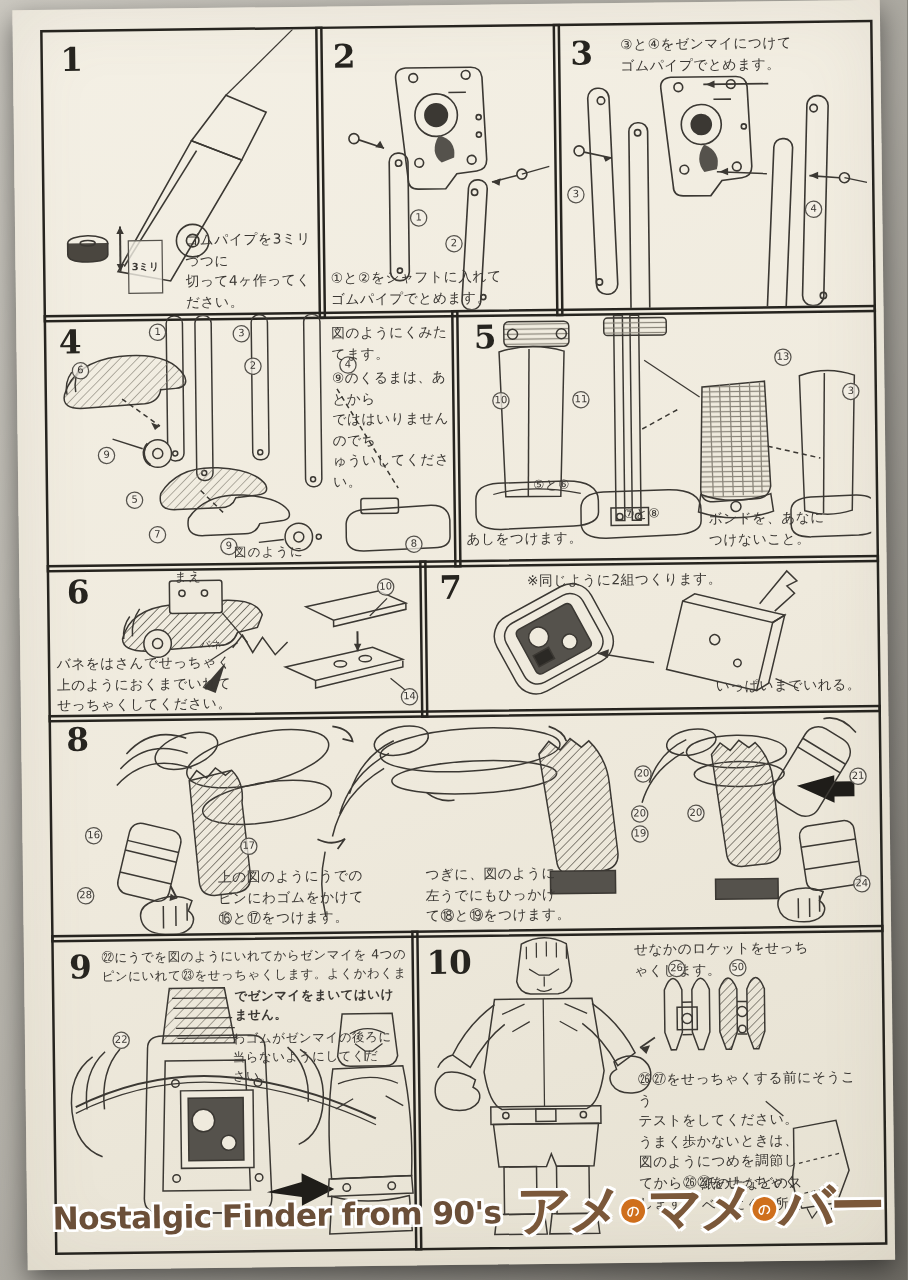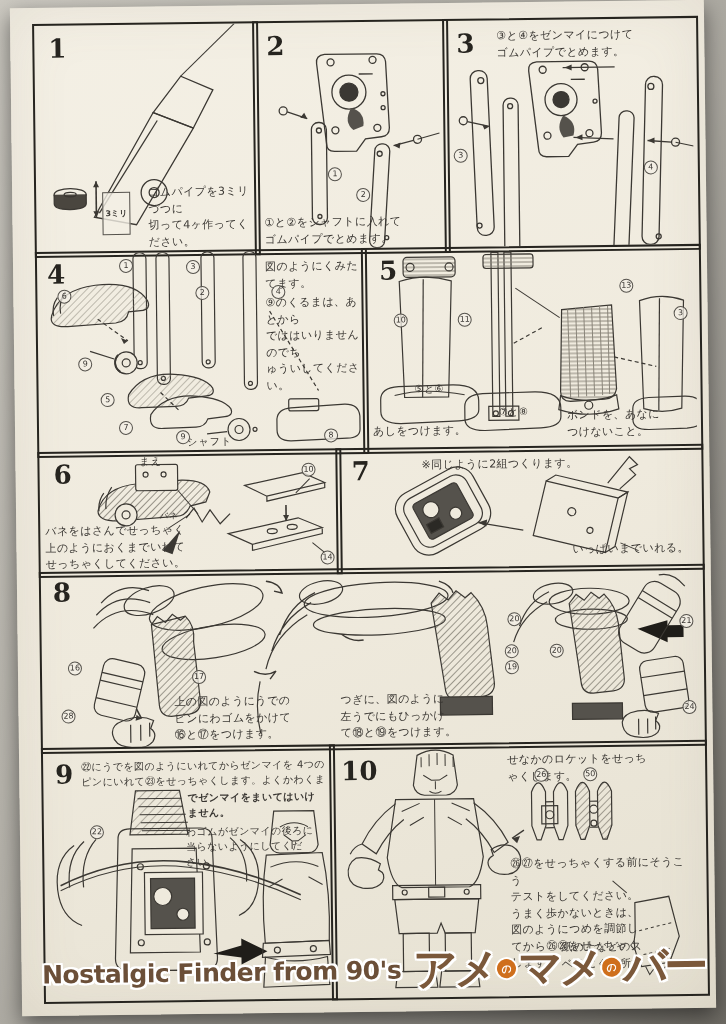--- a/index.html
+++ b/index.html
@@ -182,21 +182,21 @@
     <span class="pc" style="left:82px;top:6px">1</span>
     <span class="pc" style="left:149px;top:8px">3</span>
     <span class="pc" style="left:158px;top:34px">2</span>
     <span class="pc" style="left:234px;top:34px">4</span>
     <span class="pc" style="left:20px;top:36px">6</span>
     <span class="pc" style="left:40px;top:104px">9</span>
     <span class="pc" style="left:62px;top:140px">5</span>
     <span class="pc" style="left:80px;top:168px">7</span>
     <span class="pc" style="left:137px;top:178px">9</span>
     <span class="pc" style="left:285px;top:178px">8</span>
-    <span class="tag" style="left:148px;top:183px">シャフト</span>
+    <span class="tag" style="left:148px;top:183px">図のように</span>
     <div class="cap" style="left:228px;top:8px;width:95px">図のようにくみたてます。</div>
     <div class="cap" style="left:228px;top:44px;width:95px">⑨のくるまは、あとから
 でははいりませんのでち
 ゅういしてください。</div>
   </div>
 
   <div class="box" style="left:348px;top:244px;width:336px;height:202px">
     <svg class="diagram" width="332" height="198" viewBox="0 0 332 198">
       <defs>
             <pattern id="h5" width="5" height="4" patternUnits="userSpaceOnUse">
@@ -235,21 +235,21 @@
         <line x1="178" y1="80" x2="148" y2="96" stroke-dasharray="4 3"></line>
         <line x1="250" y1="110" x2="292" y2="120" stroke-dasharray="4 3"></line>
         <line x1="152" y1="40" x2="196" y2="70" stroke-width="1"></line>
       </g>
     </svg>
     <span class="stepnum" style="left:16px;top:8px">5</span>
     <span class="pc" style="left:30px;top:64px">10</span>
     <span class="pc" style="left:94px;top:64px">11</span>
     <span class="pc" style="left:256px;top:32px">13</span>
     <span class="pc" style="left:310px;top:60px">3</span>
-    <span class="cap small" style="left:50px;top:132px">⑤と⑥</span>
+    <span class="cap small" style="left:62px;top:132px">⑤と⑥</span>
     <span class="cap small" style="left:134px;top:156px">⑦と⑧</span>
     <div class="cap" style="left:8px;top:174px;width:130px">あしをつけます。</div>
     <div class="cap" style="left:202px;top:160px;width:120px">ボンドを、あなに
 つけないこと。</div>
   </div>
 
   <div class="box" style="left:22px;top:444px;width:300px;height:122px">
     <svg class="diagram" width="296" height="118" viewBox="0 0 296 118">
       <defs>
             <pattern id="h6" width="5" height="5" patternTransform="rotate(45)" patternUnits="userSpaceOnUse">

